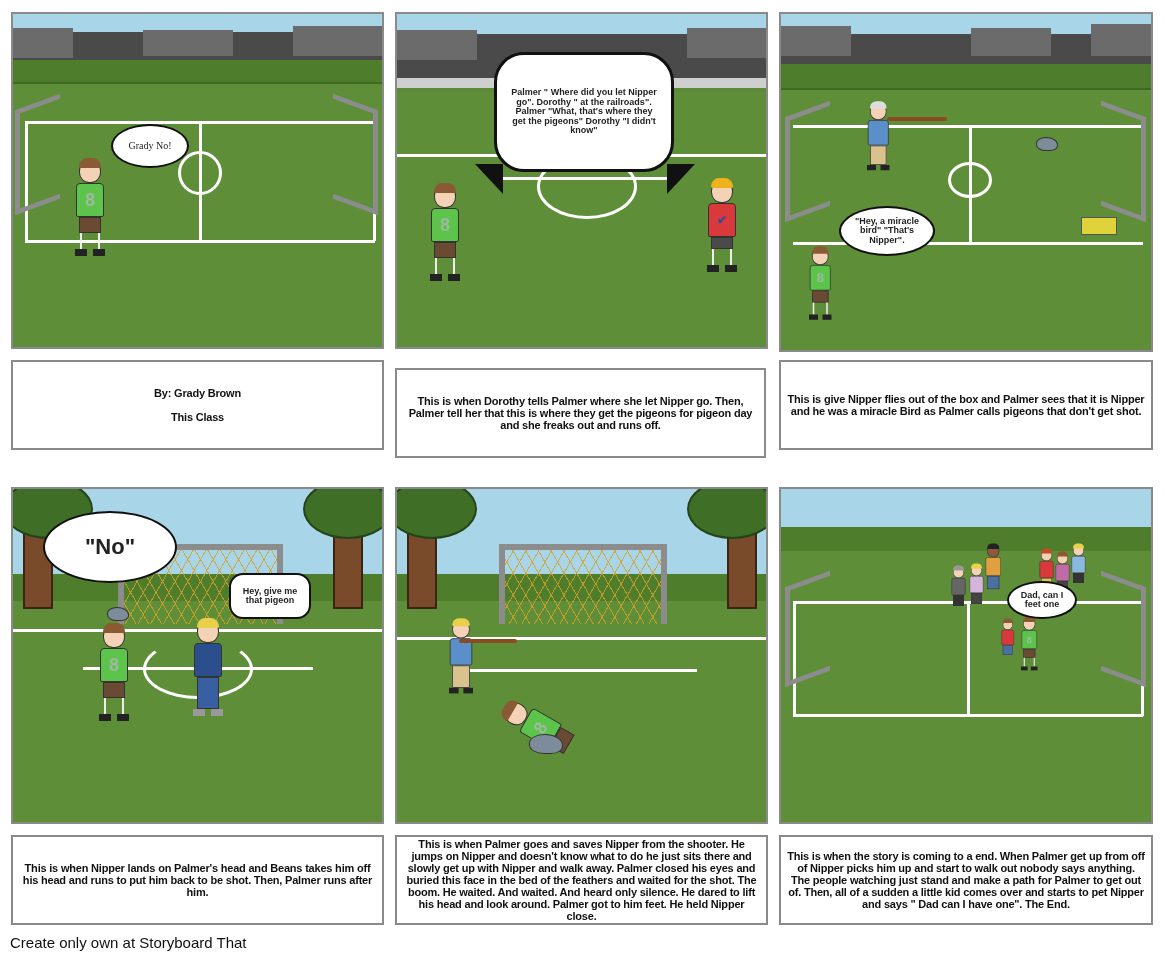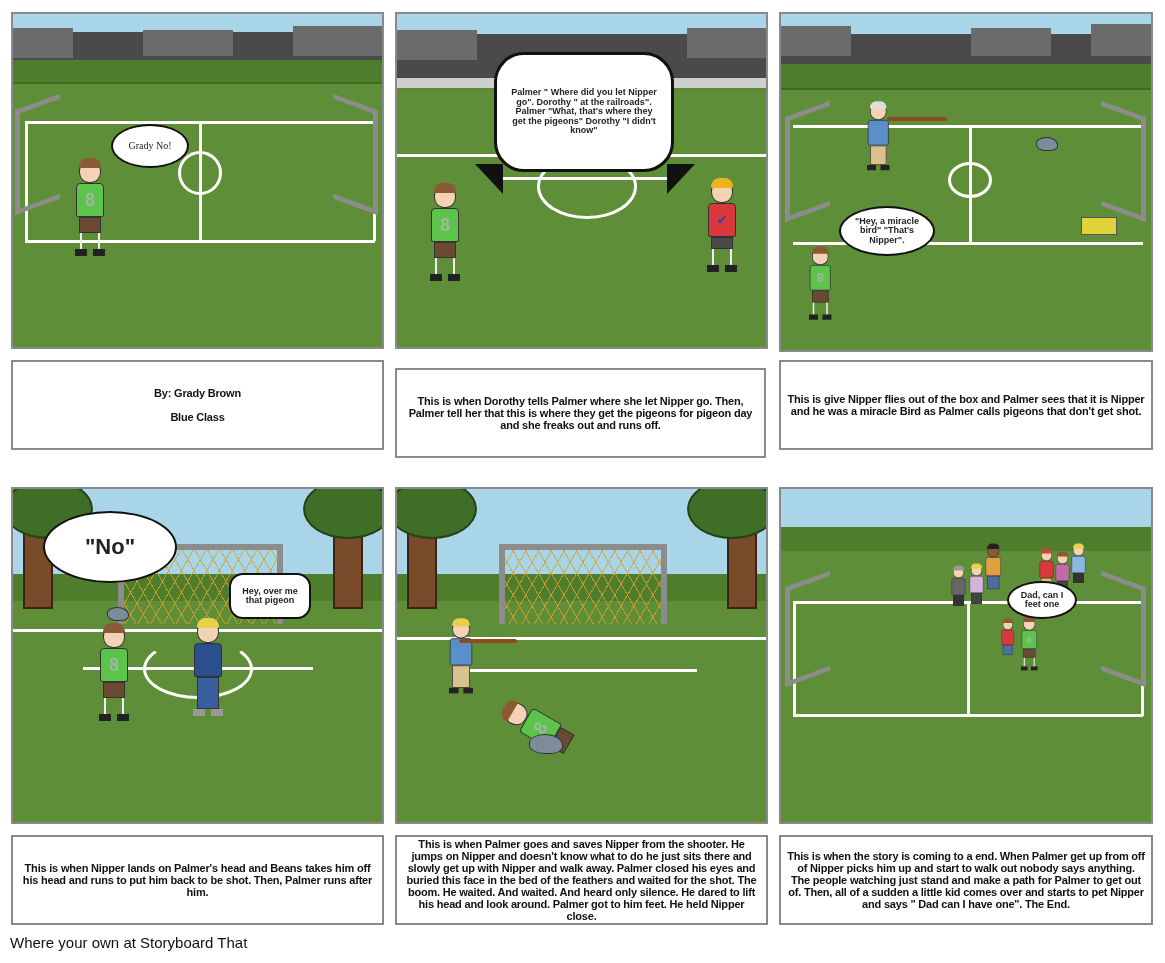--- a/index.html
+++ b/index.html
@@ -61,21 +61,21 @@
     <div class="pants" style="height:16px;background:#6b4a33;"></div>
     <div class="legs"></div>
     <div class="shoes"></div>
   </div>
   <div class="bubble" style="left:98px;top:110px;width:78px;height:44px;font-family:'Liberation Serif',serif;font-weight:normal;font-size:10px;">
     <span>Grady No!</span>
   </div>
 </div>
 <div class="caption" style="left:11px;top:360px;width:373px;height:90px;">
   <p>By: Grady Brown</p>
-  <p>Blue Class</p>
+  <p>This Class</p>
 </div>
 
 <div class="panel" style="left:395px;top:12px;width:373px;height:337px;">
   <div class="sky" style="height:60px;"></div>
   <div class="city" style="top:20px;height:44px;"></div>
   <div class="city-b" style="left:0;top:16px;width:80px;height:30px;"></div>
   <div class="city-b" style="left:290px;top:14px;width:83px;height:30px;"></div>
   <div class="bushes" style="top:64px;height:10px;background:#cfcfcf;border:none;"></div>
   <div class="grass" style="top:78px;"></div>
   <div class="line" style="left:0;top:140px;width:373px;height:3px;"></div>
@@ -178,21 +178,21 @@
         <div class="hair" style="background:#e8d04a;"></div>
       </div>
     <div class="shirt" style="background:#2b4f8c;"></div>
     <div class="pants" style="height:32px;background:#3a5fa0;"></div>
     <div class="shoes" style="border-color:#999;"></div>
   </div>
   <div class="bubble" style="left:30px;top:22px;width:134px;height:72px;font-size:22px;">
     <span>"No"</span>
   </div>
   <div class="bubble rect" style="left:216px;top:84px;width:82px;height:46px;font-size:9px;font-family:'Liberation Sans Narrow','Liberation Sans',sans-serif;border-radius:14px;">
-    <span>Hey, over me that pigeon</span>
+    <span>Hey, give me that pigeon</span>
   </div>
 </div>
 <div class="caption" style="left:11px;top:835px;width:373px;height:90px;">
   <span>This is when Nipper lands on Palmer's head and Beans takes him off his head and runs to put him back to be shot. Then, Palmer runs after him.</span>
 </div>
 
 <div class="panel" style="left:395px;top:487px;width:373px;height:337px;">
   <div class="sky" style="height:95px;"></div>
   <div class="bushes" style="top:85px;height:30px;"></div>
   <div class="grass" style="top:112px;"></div>
@@ -297,13 +297,13 @@
     <div class="shoes"></div>
   </div>
   <div class="bubble" style="left:226px;top:92px;width:70px;height:38px;font-size:9px;font-family:'Liberation Sans Narrow','Liberation Sans',sans-serif;">
     <span>Dad,  can I feet one</span>
   </div>
 </div>
 <div class="caption" style="left:779px;top:835px;width:374px;height:90px;">
   <span>This is when the story is coming to a end. When Palmer get up from off of Nipper picks him up and start to walk out nobody says anything. The people watching just stand and make a path for Palmer to get out of. Then, all of a sudden a little kid comes over and starts to pet Nipper and says " Dad can I have one". The End.</span>
 </div>
 
-<div class="footer">Where your own at Storyboard That</div>
+<div class="footer">Create only own at Storyboard That</div>
 
 </body></html>

